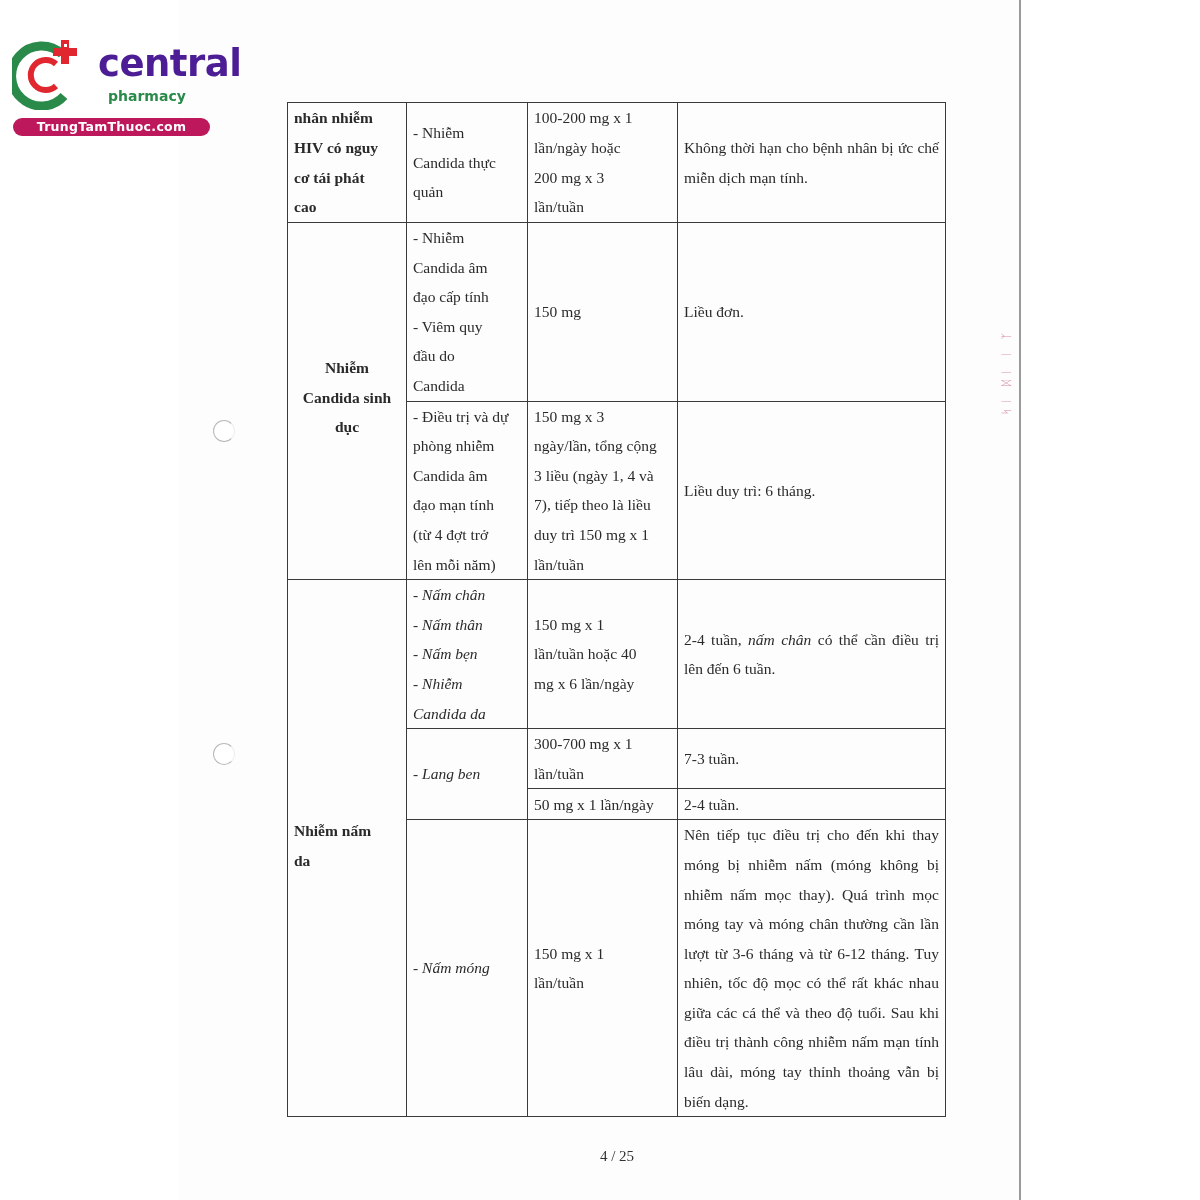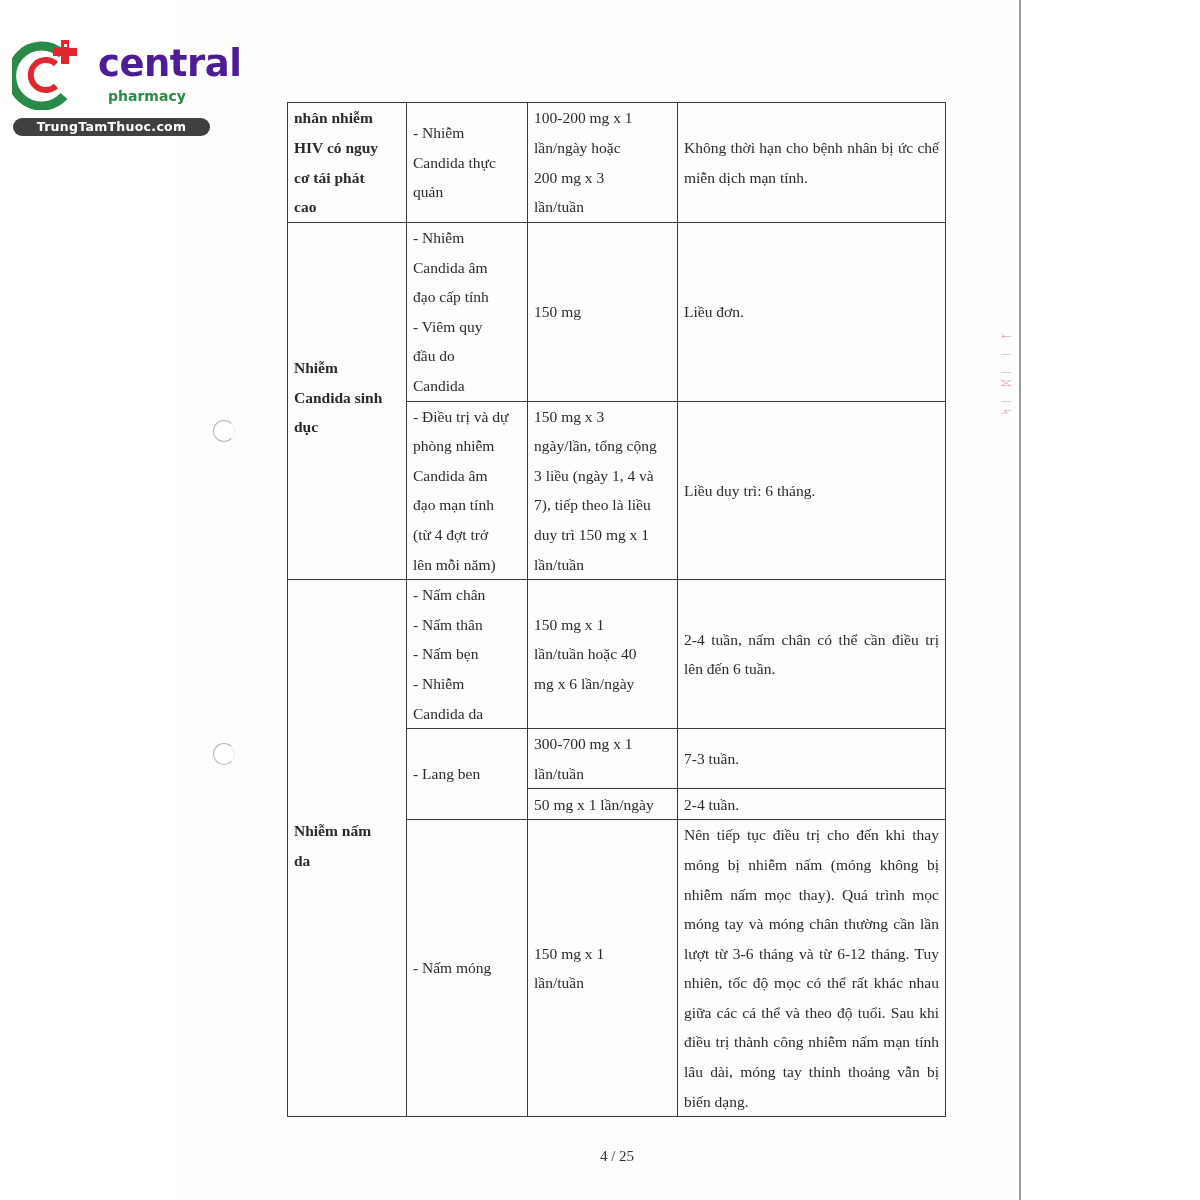--- a/index.html
+++ b/index.html
@@ -21,34 +21,34 @@
     writing-mode: vertical-rl; transform: rotate(180deg); opacity: .8; letter-spacing: 4px;
   }
 
   
   .logo { position: absolute; left: 10px; top: 38px; width: 205px; height: 100px; }
   .logo-mark { position: absolute; left: 2px; top: 2px; width: 70px; height: 70px; }
   .logo-word { position: absolute; left: 88px; top: 6px; font-family: "DejaVu Sans", sans-serif; font-size: 37px; font-weight: bold; color: #4c1d95; letter-spacing: -0.5px; line-height: 40px; }
   .logo-sub { position: absolute; left: 98px; top: 50px; font-family: "DejaVu Sans", sans-serif; font-size: 14px; font-weight: bold; color: #2a8a4a; }
   .logo-pill {
     position: absolute; left: 3px; top: 80px; width: 197px; height: 18px; border-radius: 9px;
-    background: #404040; color: #fff; font-family: "DejaVu Sans", sans-serif; font-size: 12.5px; font-weight: bold;
+    background: #be185d; color: #fff; font-family: "DejaVu Sans", sans-serif; font-size: 12.5px; font-weight: bold;
     text-align: center; line-height: 18px; letter-spacing: 0.3px;
   }
 
   
   table.dose {
     position: absolute; left: 287px; top: 102px; width: 658px;
     border-collapse: collapse; table-layout: fixed;
     font-size: 15.5px; line-height: 29.6px;
   }
   table.dose td { border: 1.5px solid #3a3a3a; vertical-align: middle; padding: 0 6px; }
   col.c1 { width: 119px; } col.c2 { width: 121px; } col.c3 { width: 150px; } col.c4 { width: 268px; }
   .bold { font-weight: bold; }
-  .it { }
+  .it { font-style: italic; }
   .just { text-align: justify; }
   .pline { display: block; }
 
   .pagenum { position: absolute; left: 0; width: 1234px; top: 1148px; text-align: center; font-size: 15px; color: #333; }
 </style>
 </head>
 <body>
 
 <div class="page-shade"></div>
 <div class="page-edge-right"></div>
@@ -184,16 +184,16 @@
       <span class="pline">lần/tuần</span>
     </td>
     <td class="just">Nên tiếp tục điều trị cho đến khi thay móng bị nhiễm nấm (móng không bị nhiễm nấm mọc thay). Quá trình mọc móng tay và móng chân thường cần lần lượt từ 3-6 tháng và từ 6-12 tháng. Tuy nhiên, tốc độ mọc có thể rất khác nhau giữa các cá thể và theo độ tuổi. Sau khi điều trị thành công nhiễm nấm mạn tính lâu dài, móng tay thỉnh thoảng vẫn bị biến dạng.</td>
   </tr>
 </tbody>
   </table>
 
 <style>
   
   table.dose tr:nth-child(4) > td:first-child { vertical-align: top; padding-top: 236px; }
-  table.dose tr:nth-child(2) > td:first-child { vertical-align: top; padding-top: 130px; }
+  table.dose tr:nth-child(2) > td:first-child { vertical-align: top; padding-top: 130px; text-align: center; }
 </style>
 
 <div class="pagenum">4 / 25</div>
 
 </body></html>

